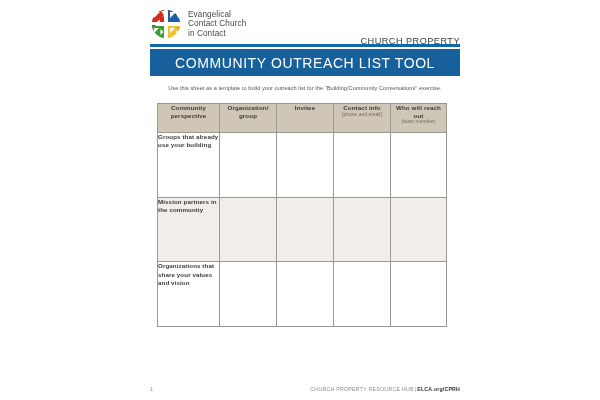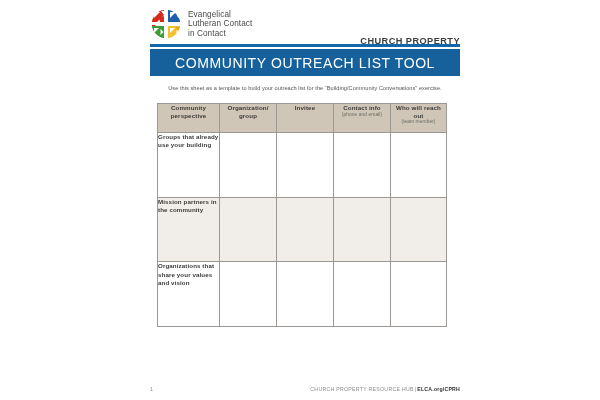--- a/index.html
+++ b/index.html
@@ -50,21 +50,21 @@
     color: #4a4a4a;
     letter-spacing: 0.1px;
     white-space: nowrap;
   }
   .brand-words span { display: block; }
 
   .hub-title {
     text-align: right;
     font-family: "Liberation Sans", sans-serif;
     font-size: 9.2px;
-    font-weight: bold;
+    font-weight: normal;
     line-height: 11.5px;
     letter-spacing: 0.45px;
     color: #3d3d3d;
     white-space: nowrap;
     margin-top: 36px;
   }
   .hub-title span { display: block; }
 
   .rule {
     position: absolute;
@@ -235,21 +235,21 @@
           <path d="M40,40 L50,40 L40,50 Z" fill="#ffffff"></path>
           <path d="M53,44 L58,49 L53,54 Z" fill="#ffffff"></path>
 
           <rect x="30" y="0" width="4" height="64" fill="#ffffff"></rect>
           <rect x="0" y="30" width="64" height="4" fill="#ffffff"></rect>
         </g>
         <circle cx="32" cy="32" r="30" fill="none" stroke="#ffffff" stroke-width="3"></circle>
       </svg>
       <div class="brand-words">
         <span>Evangelical</span>
-        <span>Lutheran Contact</span>
+        <span>Contact Church</span>
         <span>in Contact</span>
       </div>
     </div>
     <div class="hub-title">
       <span>CHURCH PROPERTY</span>
     </div>
   </div>
 
   <div class="rule"></div>
 

